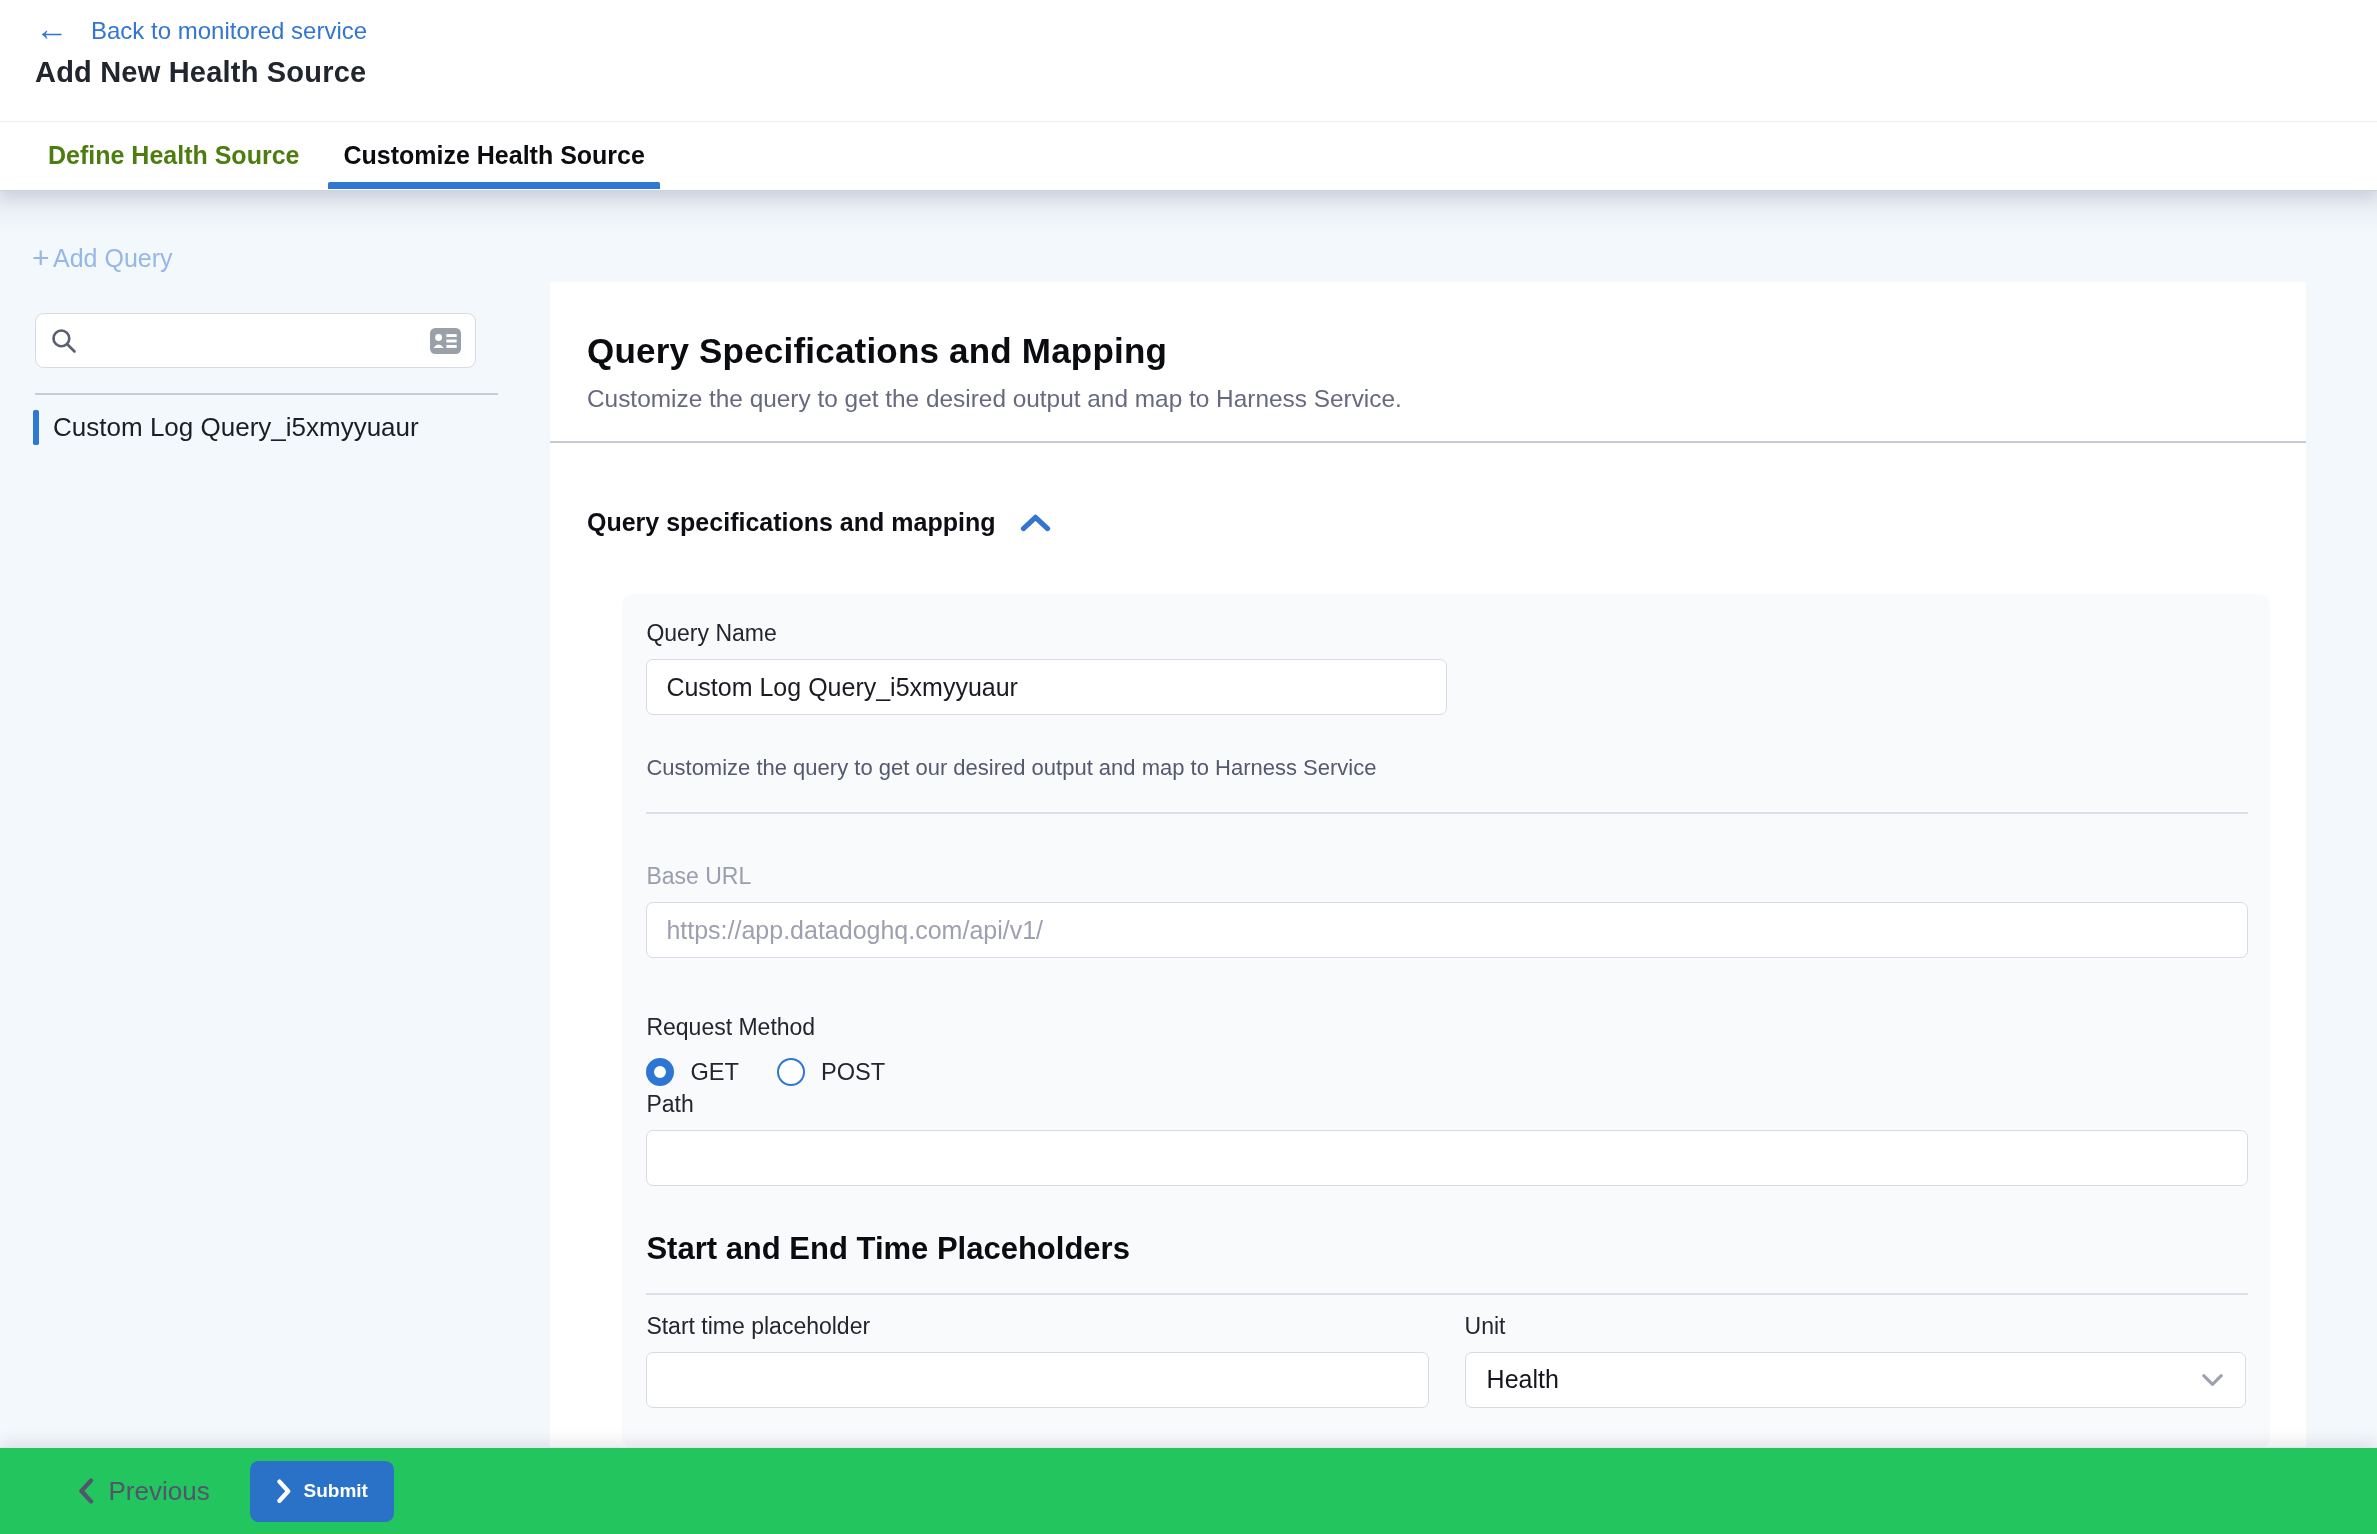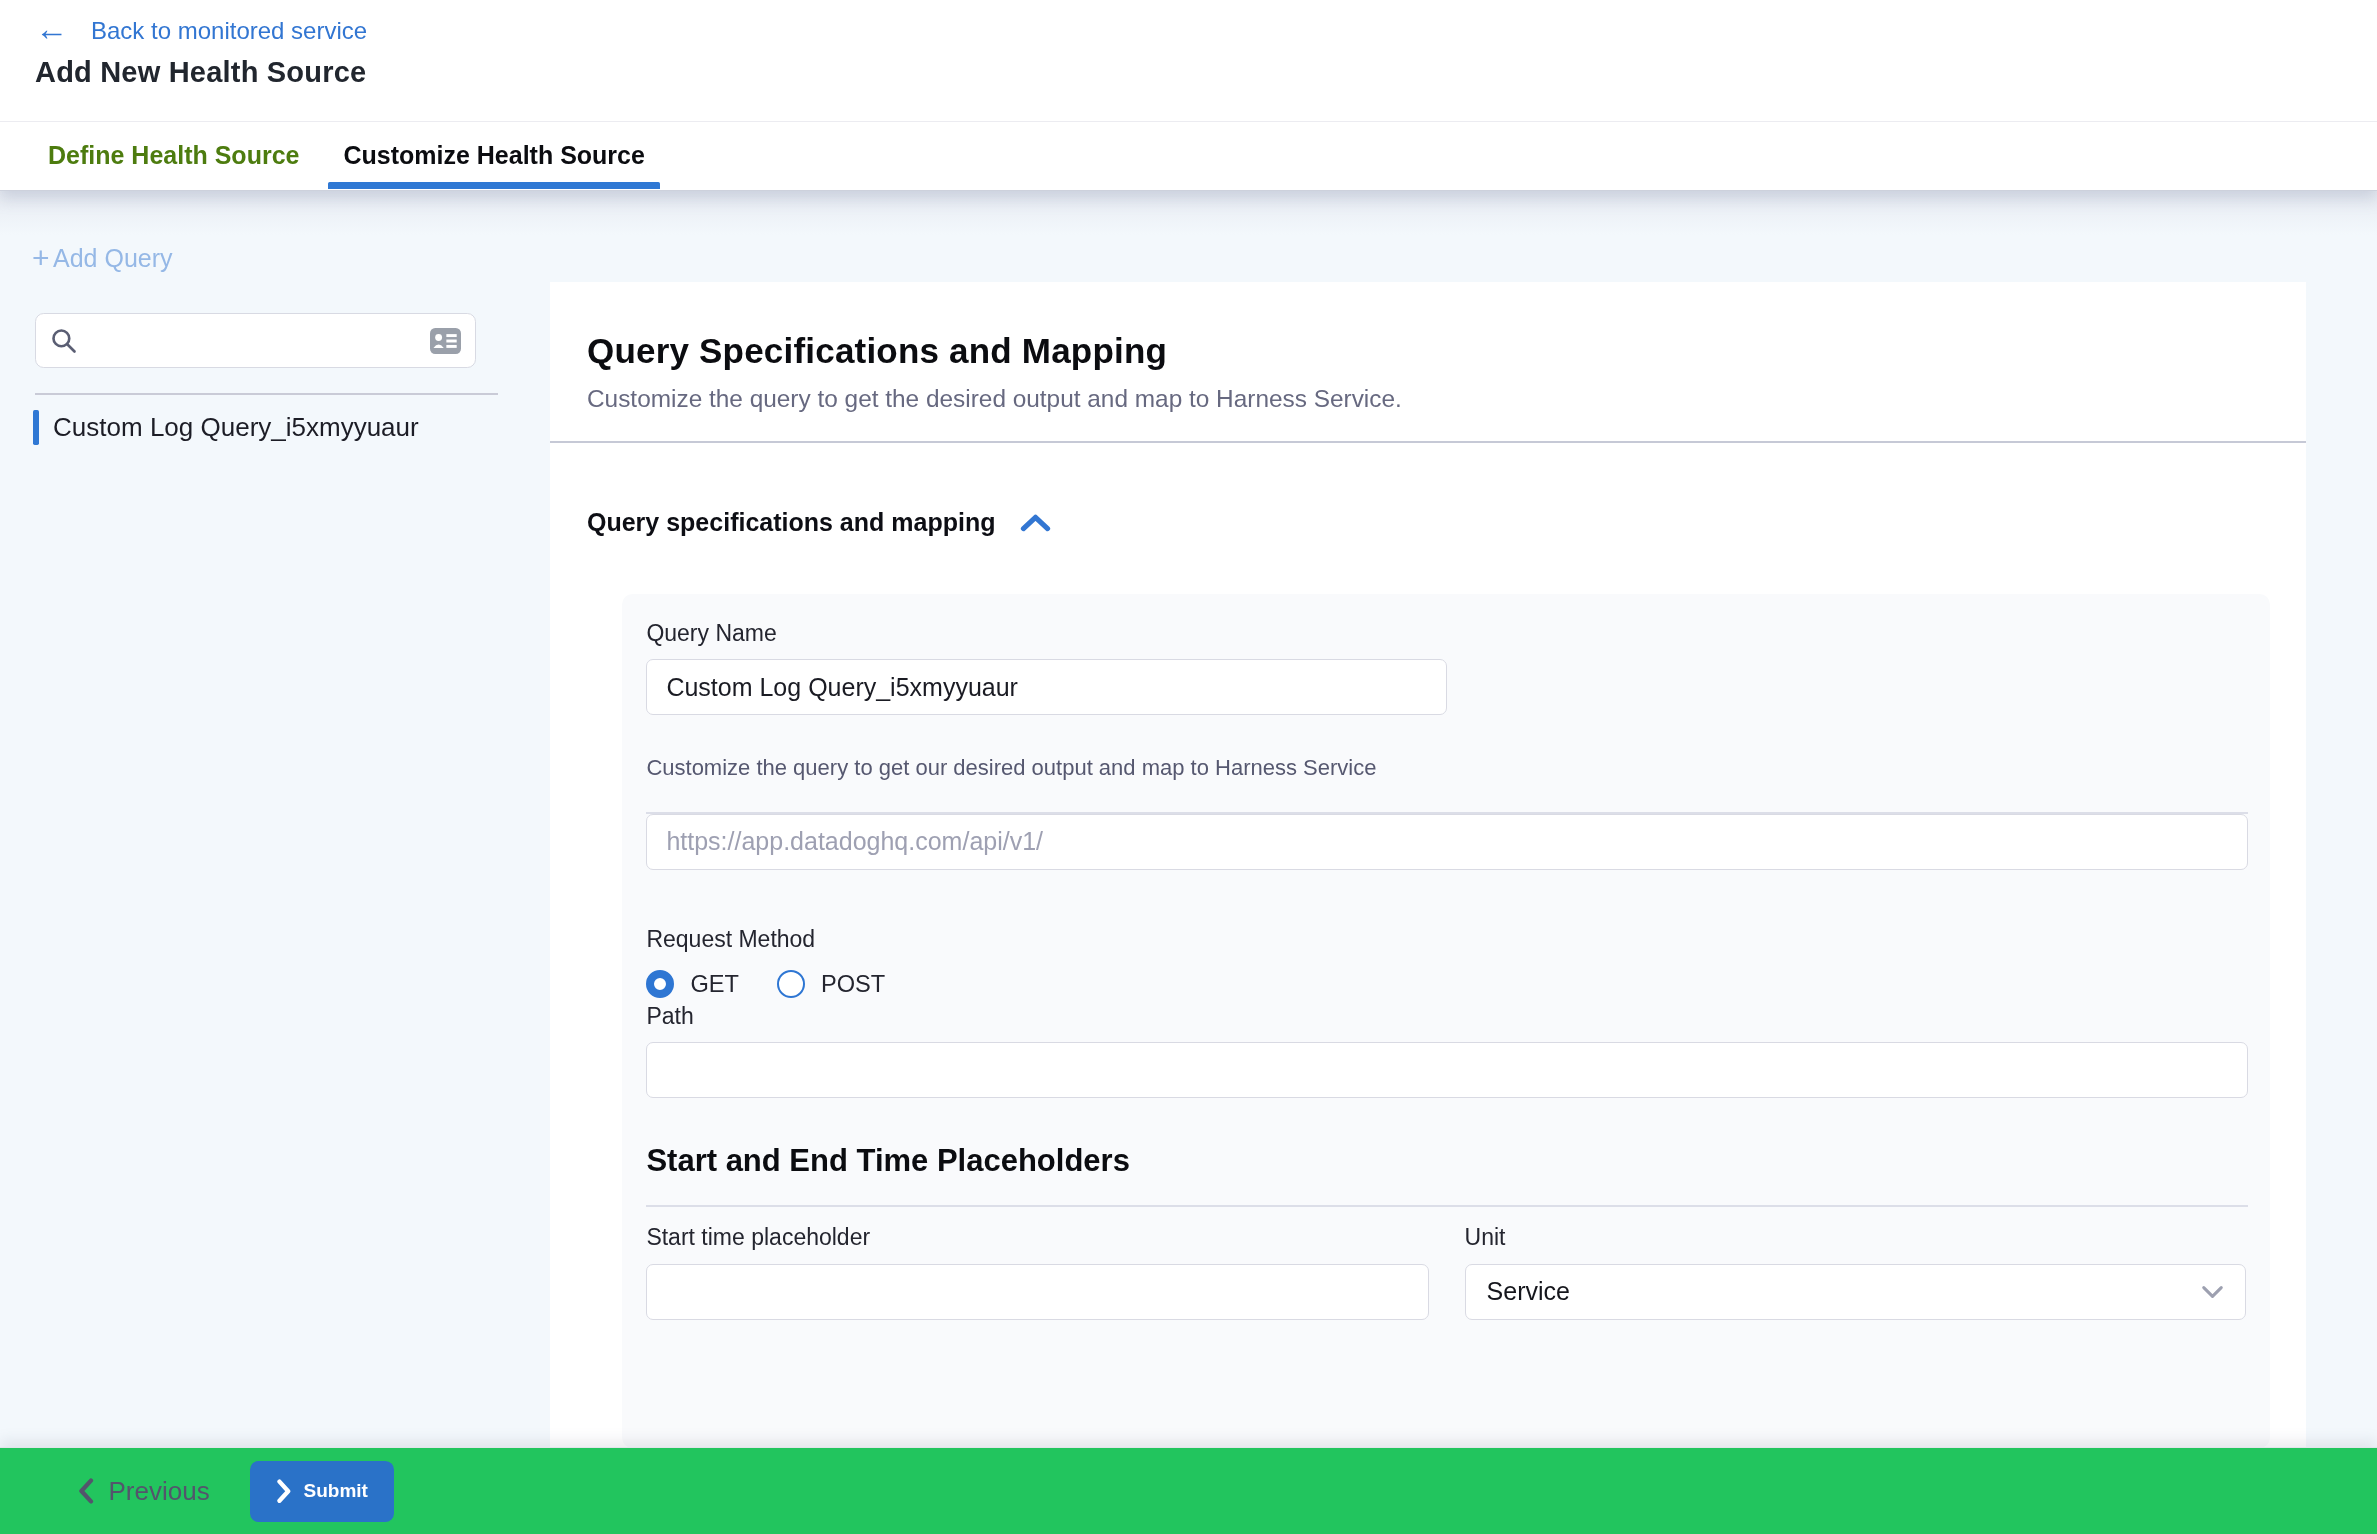--- a/index.html
+++ b/index.html
@@ -158,20 +158,21 @@
 
     <div class="card">
 
       <div class="field-label">Query Name</div>
       <input class="text-input w-name" type="text" value="Custom Log Query_i5xmyyuaur" style="">
 
       <div class="help-text">Customize the query to get our desired output and map to Harness Service</div>
 
       <hr class="inner-hr hr-1">
 
+      <div class="field-label muted" style="margin-top:49px;">Base URL</div>
       <input class="text-input w-full" type="text" disabled="" placeholder="https://app.datadoghq.com/api/v1/" style="">
 
       <div class="field-label" style="margin-top:56px;">Request Method</div>
       <div class="radio-row">
         <span class="radio-opt">
           <span class="radio-circle checked"></span>
           <span class="radio-label">GET</span>
         </span>
         <span class="radio-opt">
           <span class="radio-circle unchecked"></span>
@@ -187,21 +188,21 @@
       <hr class="inner-hr hr-2">
 
       <div class="two-col">
         <div class="col-1">
           <div class="field-label">Start time placeholder</div>
           <input class="text-input" style="width: 783px;" type="text" value="">
         </div>
         <div class="col-2">
           <div class="field-label">Unit</div>
           <div class="select-box">
-            <span class="select-value">Service</span>
+            <span class="select-value">Health</span>
             <svg class="chevron-down-icon" viewBox="0 0 26 16">
               <polyline points="3,3 13,13 23,3" fill="none" stroke="#9da0b0" stroke-width="3.5" stroke-linecap="round" stroke-linejoin="round"></polyline>
             </svg>
           </div>
         </div>
       </div>
 
     </div>
   </div>
 </div>

